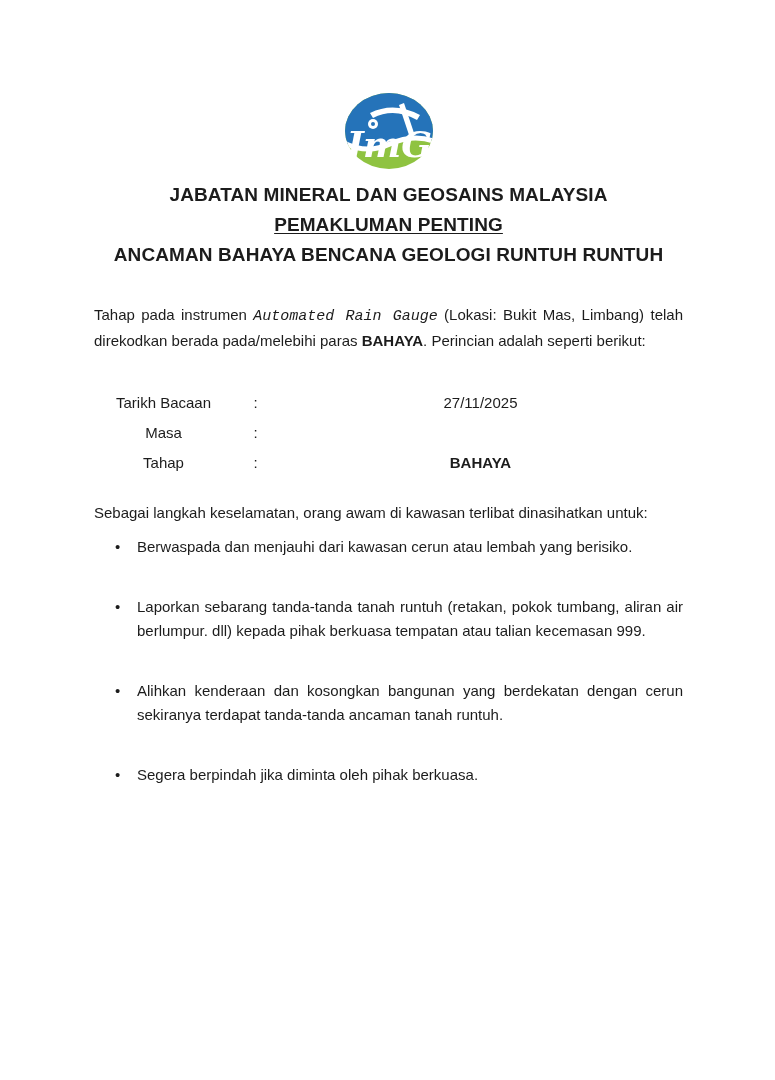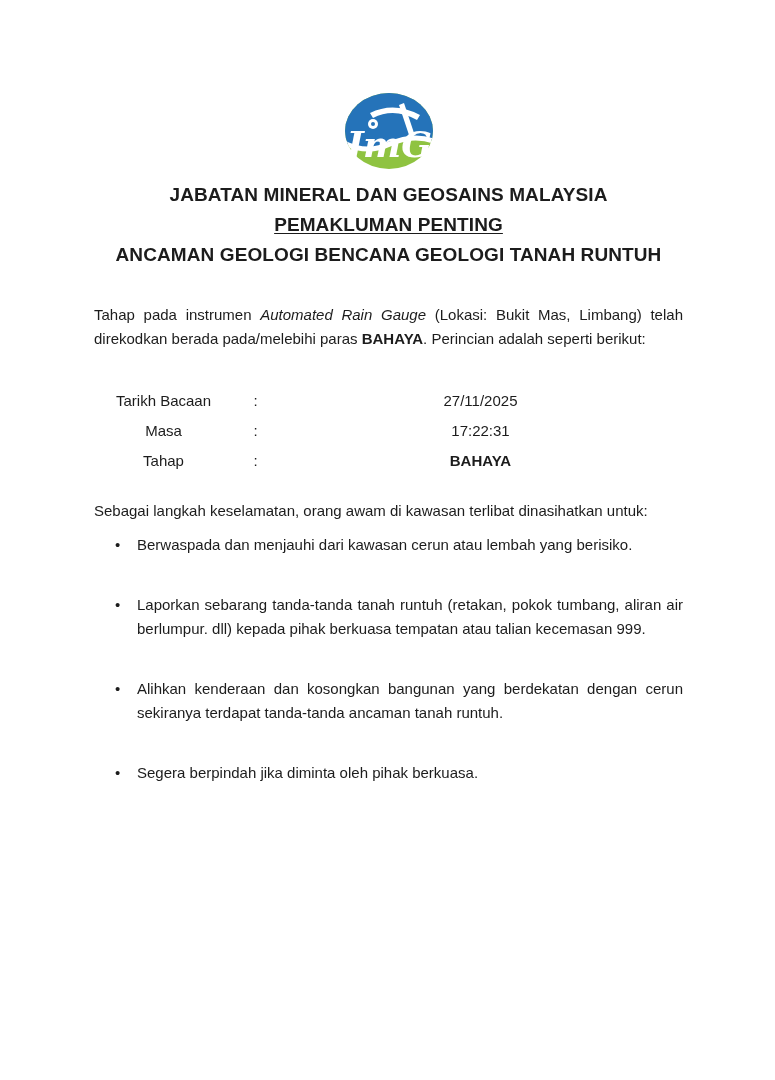--- a/index.html
+++ b/index.html
@@ -7,21 +7,21 @@
     width:775px;height:1080px;background:#ffffff;overflow:hidden;
     font-family:"Liberation Sans",sans-serif;font-size:15px;color:#1c1c1c;
   }
   .page{box-sizing:border-box;width:775px;height:1080px;padding:0 92px 0 94px;background:#ffffff;}
   .logo{display:block;width:90px;height:78px;margin:92px auto 0;}
   .hdr{text-align:center;font-weight:bold;font-size:19px;line-height:14px;letter-spacing:.1px;}
   .h1{margin-top:18px;}
   .h2{margin-top:16px;text-decoration:underline;text-underline-offset:2px;}
   .h3{margin-top:16px;}
   .intro{margin:41px 0 0;line-height:24px;text-align:justify;}
-  .instrument{font-style:italic;}
+  .instrument{font-style:italic;font-family:Liberation Mono, monospace;}
   .level{font-weight:bold;}
   .details{margin-top:38px;}
   .detail-row{display:grid;grid-template-columns:139px 45px 1fr;line-height:24px;margin-bottom:6px;text-align:center;}
   .value-bold{font-weight:bold;}
   .advice-lead{margin:26px 0 10px;line-height:24px;}
   .bullets{margin:8px 0 0;padding:0 0 0 43px;list-style:none;}
   .bullets li{position:relative;line-height:24px;margin-bottom:36px;text-align:justify;}
   .bullets li::before{content:"\2022";position:absolute;left:-22px;top:0;}
 </style>
 </head>
@@ -44,34 +44,33 @@
       <path d="M 26,21 Q 50,9 76,23 L 73,28 Q 50,15 29,26 Z" fill="#ffffff"></path>
       <path d="M 55,13 L 60,11 L 70,41 L 65,43 Z" fill="#ffffff"></path>
       <circle cx="29" cy="32" r="5" fill="#ffffff"></circle>
       <circle cx="29" cy="32" r="2" fill="#2573b9"></circle>
     </g>
     <text x="45" y="65" text-anchor="middle" font-family="'DejaVu Serif',serif" font-size="36" font-style="italic" font-weight="bold" fill="#ffffff">JmG</text>
   </svg>
 
   <div class="hdr h1">JABATAN MINERAL DAN GEOSAINS MALAYSIA</div>
   <div class="hdr h2">PEMAKLUMAN PENTING</div>
-  <div class="hdr h3">ANCAMAN GEOLOGI BENCANA GEOLOGI TANAH RUNTUH</div>
+  <div class="hdr h3">ANCAMAN BAHAYA BENCANA GEOLOGI RUNTUH RUNTUH</div>
 
   <p class="intro"><span>Tahap pada instrumen </span><span class="instrument">Automated Rain Gauge</span><span> (Lokasi: Bukit Mas, Limbang) telah direkodkan berada pada/melebihi paras </span><span class="level">BAHAYA</span><span>. Perincian adalah seperti berikut:</span></p>
 
   <div class="details">
     <div class="detail-row">
       <span>Tarikh Bacaan</span>
       <span>:</span>
       <span>27/11/2025</span>
     </div>
     <div class="detail-row">
       <span>Masa</span>
       <span>:</span>
-      <span>17:22:31</span>
     </div>
     <div class="detail-row">
       <span>Tahap</span>
       <span>:</span>
       <span class="value-bold">BAHAYA</span>
     </div>
   </div>
 
   <p class="advice-lead">Sebagai langkah keselamatan, orang awam di kawasan terlibat dinasihatkan untuk:</p>
 

